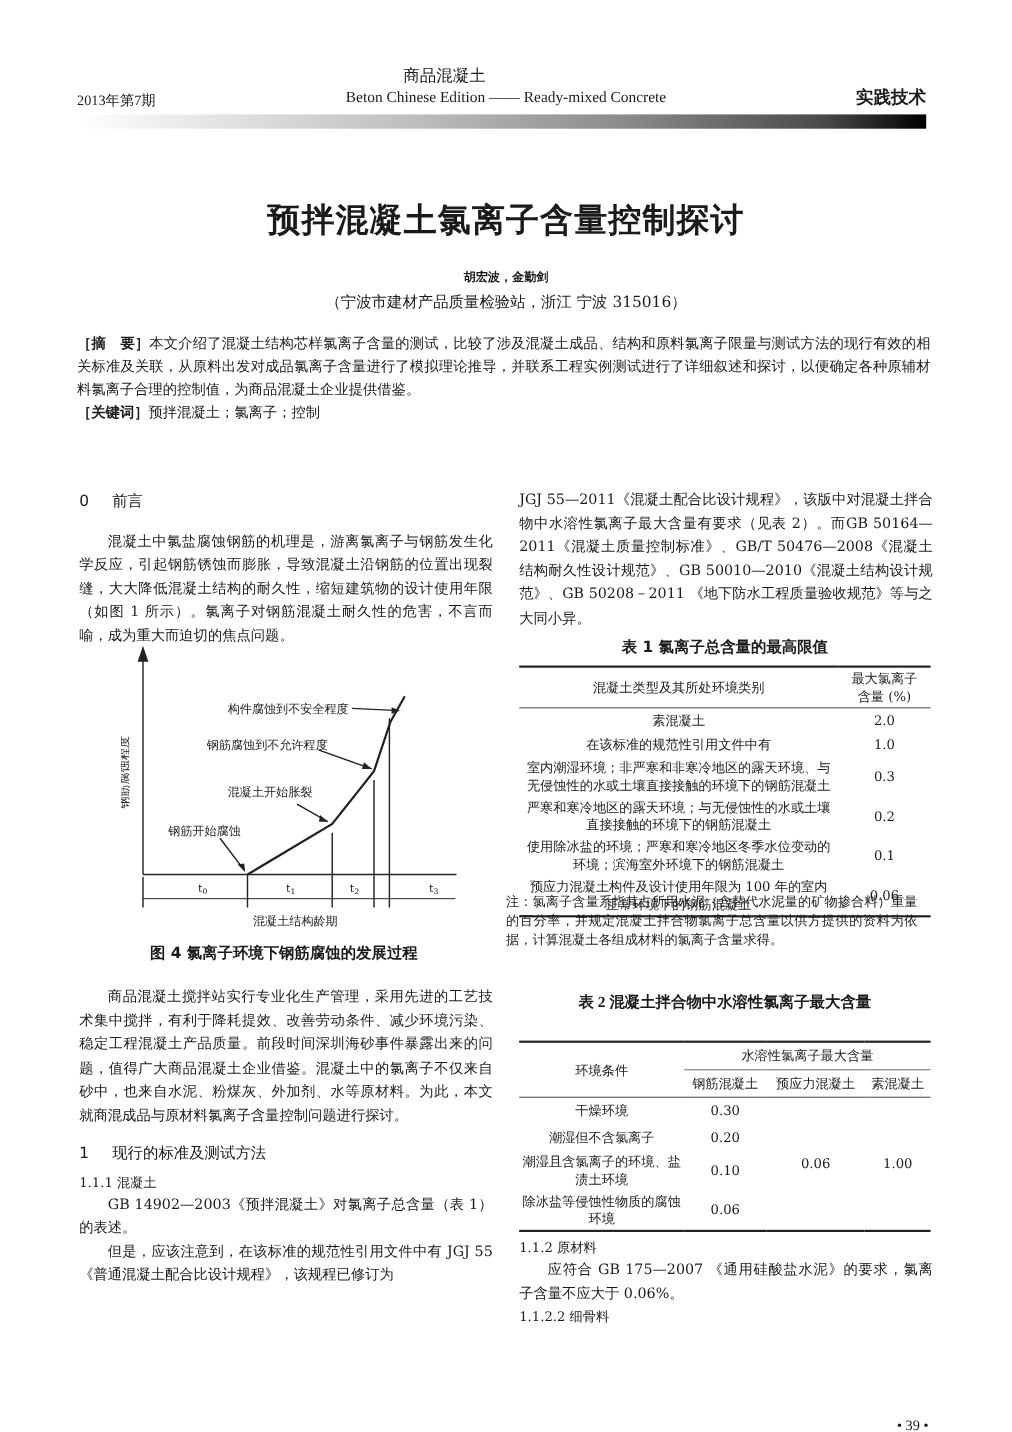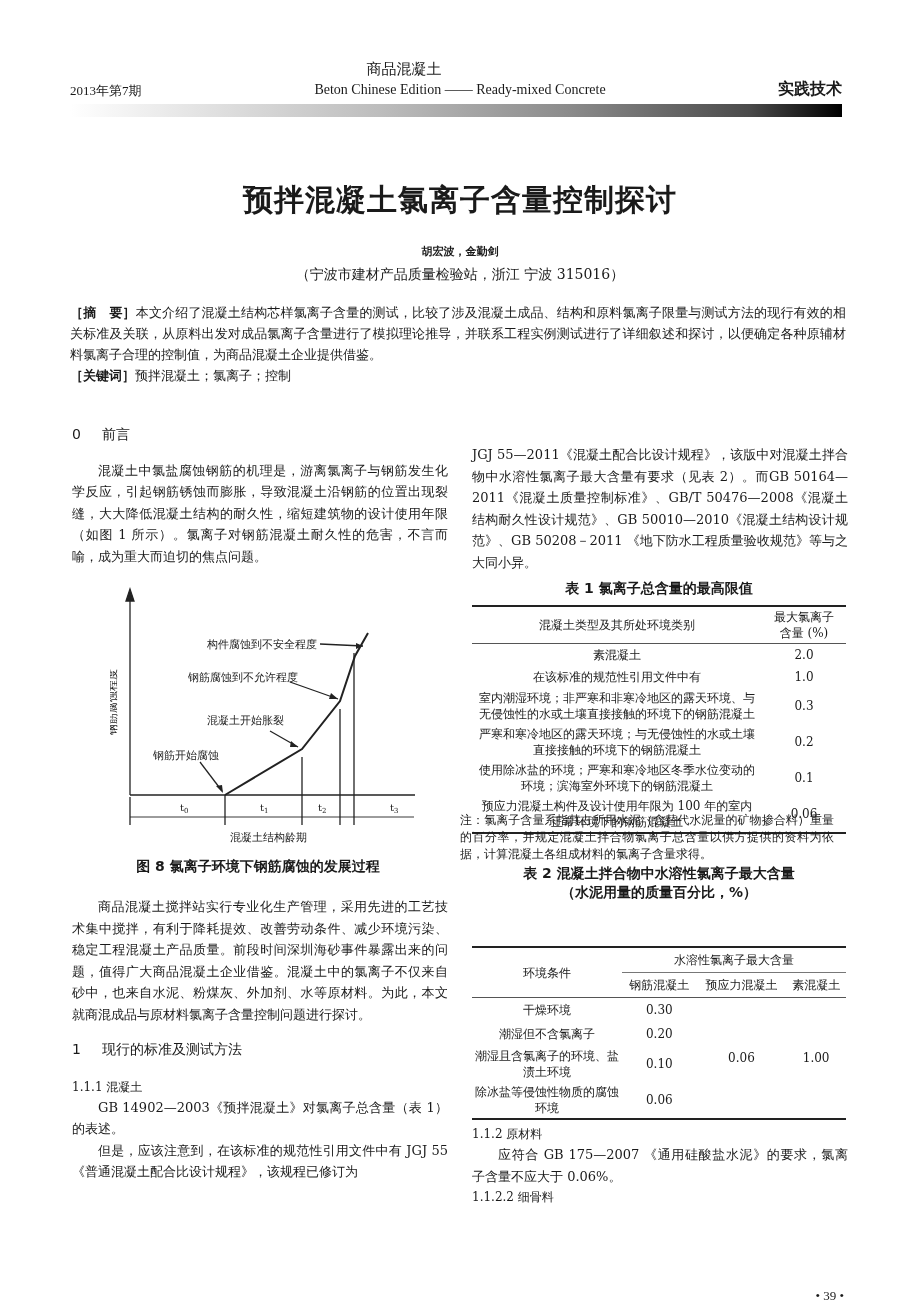--- a/index.html
+++ b/index.html
@@ -61,21 +61,21 @@
 
 <div class="abs title sans">预拌混凝土氯离子含量控制探讨</div>
 <div class="abs authors sans">胡宏波，金勤剑</div>
 <div class="abs affil">（宁波市建材产品质量检验站，浙江  宁波  315016）</div>
 
 <div class="abs abstract">
   <div><span class="lbl sans">［摘　要］</span><span>本文介绍了混凝土结构芯样氯离子含量的测试，比较了涉及混凝土成品、结构和原料氯离子限量与测试方法的现行有效的相关标准及关联，从原料出发对成品氯离子含量进行了模拟理论推导，并联系工程实例测试进行了详细叙述和探讨，以便确定各种原辅材料氯离子合理的控制值，为商品混凝土企业提供借鉴。</span></div>
   <div><span class="lbl sans">［关键词］</span><span>预拌混凝土；氯离子；控制</span></div>
 </div>
 
-<div class="abs col" style="left:72px; top:424px;">
+<div class="abs col" style="left:72px; top:446px;">
   <div class="h1" style="margin-bottom:14px;">
     <span class="num">0</span><span>前言</span>
   </div>
   <p class="indent">混凝土中氯盐腐蚀钢筋的机理是，游离氯离子与钢筋发生化学反应，引起钢筋锈蚀而膨胀，导致混凝土沿钢筋的位置出现裂缝，大大降低混凝土结构的耐久性，缩短建筑物的设计使用年限（如图 1 所示）。氯离子对钢筋混凝土耐久性的危害，不言而喻，成为重大而迫切的焦点问题。</p>
 </div>
 
 <svg class="abs fig" viewBox="0 0 310 260" width="310" height="260">
   <g stroke="#222" fill="none" stroke-width="1.3">
 
     <line x1="20" y1="210" x2="20" y2="10"></line>
@@ -109,25 +109,25 @@
     <text x="97" y="139">混凝土开始胀裂</text>
     <text x="43" y="174">钢筋开始腐蚀</text>
     <text x="70" y="226" font-size="10">t<tspan font-size="7" dy="2">0</tspan></text>
     <text x="150" y="226" font-size="10">t<tspan font-size="7" dy="2">1</tspan></text>
     <text x="208" y="226" font-size="10">t<tspan font-size="7" dy="2">2</tspan></text>
     <text x="280" y="226" font-size="10">t<tspan font-size="7" dy="2">3</tspan></text>
     <text x="120" y="256">混凝土结构龄期</text>
     <text x="0" y="0" transform="translate(6,150) rotate(-90)">钢筋腐蚀程度</text>
   </g>
 </svg>
-<div class="abs fig-cap sans">图 8   氯离子环境下钢筋腐蚀的发展过程</div>
+<div class="abs fig-cap sans">图 4   氯离子环境下钢筋腐蚀的发展过程</div>
 
 <div class="abs col" style="left:72px; top:896px;">
   <p class="indent">商品混凝土搅拌站实行专业化生产管理，采用先进的工艺技术集中搅拌，有利于降耗提效、改善劳动条件、减少环境污染、稳定工程混凝土产品质量。前段时间深圳海砂事件暴露出来的问题，值得广大商品混凝土企业借鉴。混凝土中的氯离子不仅来自砂中，也来自水泥、粉煤灰、外加剂、水等原材料。为此，本文就商混成品与原材料氯离子含量控制问题进行探讨。</p>
-  <div class="h1" style="margin-top:14px; margin-bottom:16px;">
+  <div class="h1" style="margin-top:14px; margin-bottom:4px;">
     <span class="num">1</span><span>现行的标准及测试方法</span>
   </div>
   <div class="h3">1.1.1  混凝土</div>
   <p class="indent">GB 14902—2003《预拌混凝土》对氯离子总含量（表 1）的表述。</p>
   <p class="indent">但是，应该注意到，在该标准的规范性引用文件中有 JGJ 55《普通混凝土配合比设计规程》，该规程已修订为</p>
 </div>
 
 <div class="abs col" style="left:472px; top:444px;">
   <p>JGJ 55—2011《混凝土配合比设计规程》，该版中对混凝土拌合物中水溶性氯离子最大含量有要求（见表 2）。而GB 50164—2011《混凝土质量控制标准》、GB/T 50476—2008《混凝土结构耐久性设计规范》、GB 50010—2010《混凝土结构设计规范》、GB 50208－2011 《地下防水工程质量验收规范》等与之大同小异。</p>
 </div>
@@ -163,23 +163,22 @@
     <td>0.1</td>
   </tr>
   <tr class="rule-bot">
     <td style="padding:2px 4px;">预应力混凝土构件及设计使用年限为 100 年的室内正常环境下的钢筋混凝土</td>
     <td>0.06</td>
   </tr>
 </tbody>
   </table>
 <div class="abs note">注：氯离子含量系指其占所用水泥（含替代水泥量的矿物掺合料）重量的百分率，并规定混凝土拌合物氯离子总含量以供方提供的资料为依据，计算混凝土各组成材料的氯离子含量求得。</div>
 
-<div class="abs tcap sans" style="left:472px; width:374px; top:864px; line-height:19px;">
+<div class="abs tcap sans" style="left:472px; width:374px; top:902px; line-height:19px;font-family:Liberation Serif, serif;">
   <div>表 2   混凝土拌合物中水溶性氯离子最大含量</div>
-  <div>（水泥用量的质量百分比，%）</div>
 </div>
 <table class="abs t2">
   <tbody>
       <tr class="rule-thick">
     <td rowspan="2" style="width:150px;">环境条件</td>
     <td colspan="3" style="padding:4px 0; border-bottom:1px solid #777;">水溶性氯离子最大含量</td>
   </tr>
   <tr>
     <td style="padding:4px 0;margin-top:40px;">钢筋混凝土</td>
     <td style="padding:4px 0;">预应力混凝土</td>

